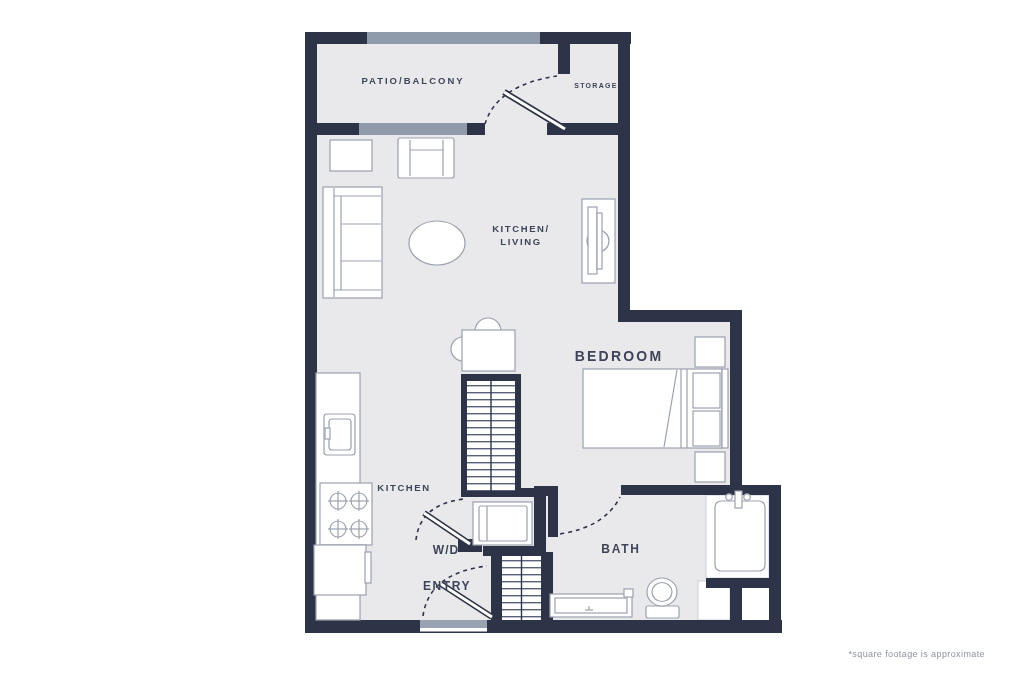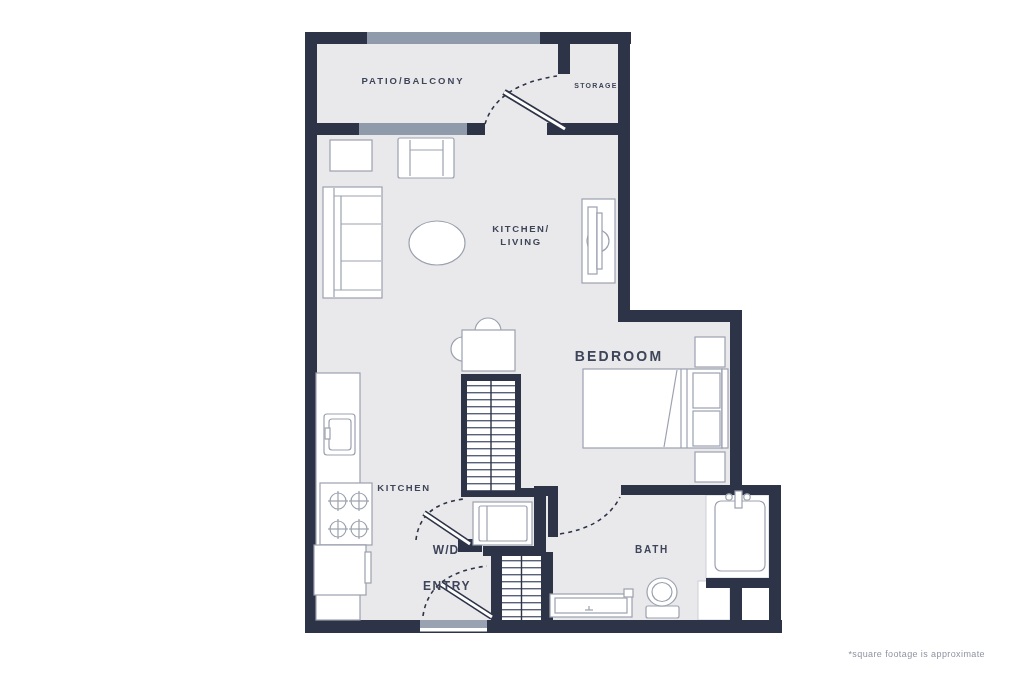--- a/index.html
+++ b/index.html
@@ -21,21 +21,21 @@
     white-space:nowrap;
     text-align:center;
     line-height:13px;
   }
   .lbl-patio{left:413px;top:80px;font-size:9.5px;}
   .lbl-storage{left:596px;top:85px;font-size:7px;letter-spacing:1.3px;}
   .lbl-living{left:521px;top:235px;font-size:9.5px;letter-spacing:1.6px;}
   .lbl-bedroom{left:619px;top:356px;font-size:14px;letter-spacing:2.2px;}
   .lbl-kitchen{left:404px;top:448px;font-size:9.5px;letter-spacing:1.6px;margin-top:39px;}
   .lbl-wd{left:446px;top:516px;font-size:12px;letter-spacing:1px;margin-top:34px;}
-  .lbl-bath{left:652px;top:549px;font-size:10px;letter-spacing:1.8px;}
+  .lbl-bath{left:621px;top:549px;font-size:12px;letter-spacing:1.8px;}
   .lbl-entry{left:447px;top:586px;font-size:12px;letter-spacing:1.6px;}
   .footnote{
     position:absolute;
     right:39px;top:649px;
     font-size:9px;
     color:#8e93a2;
     letter-spacing:0.4px;
     font-weight:normal;
     margin-left:15px;
   }

